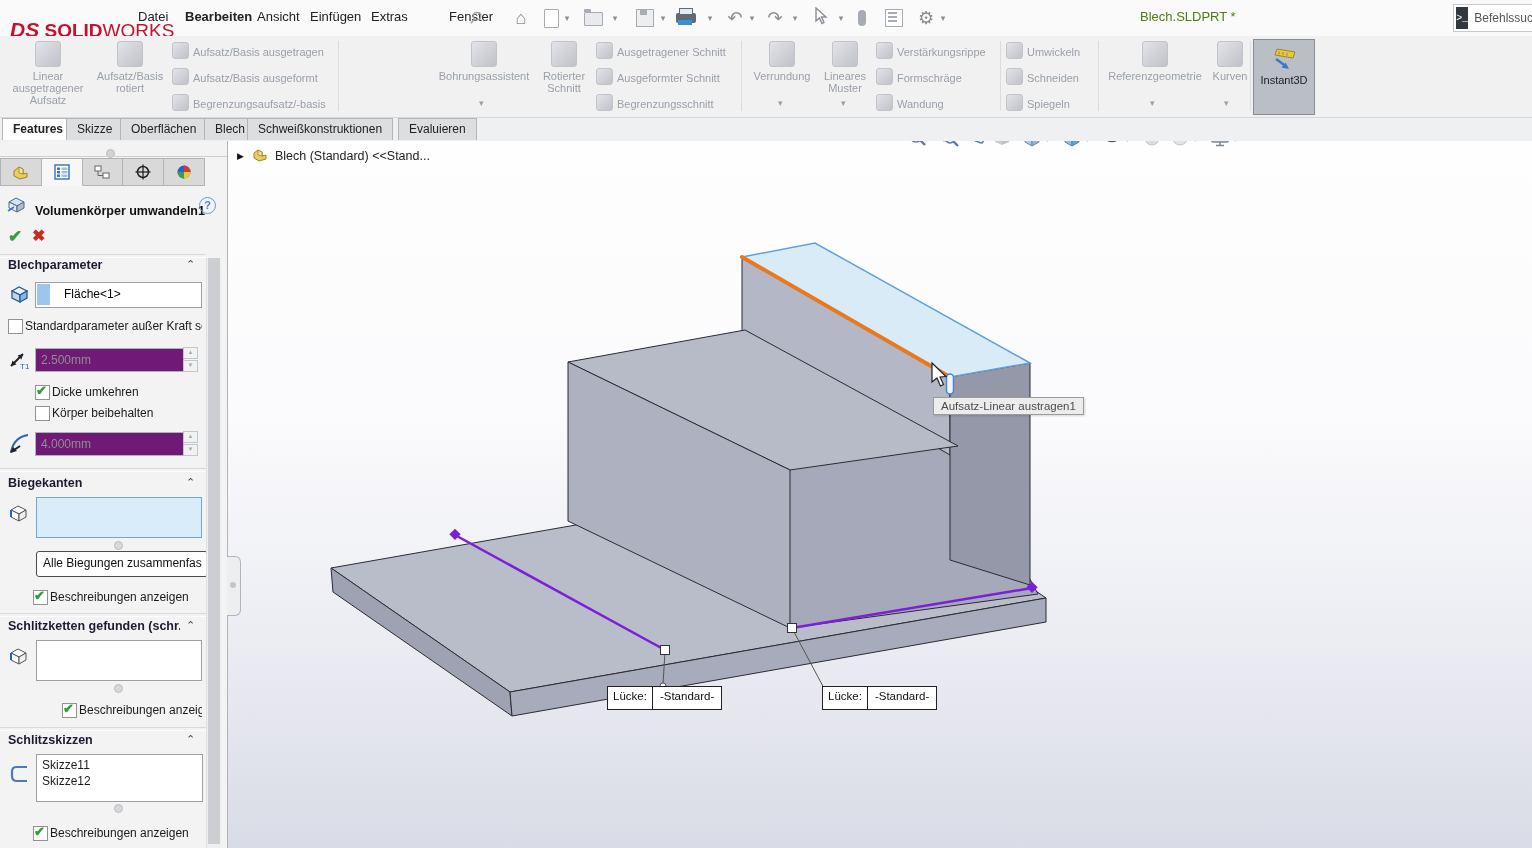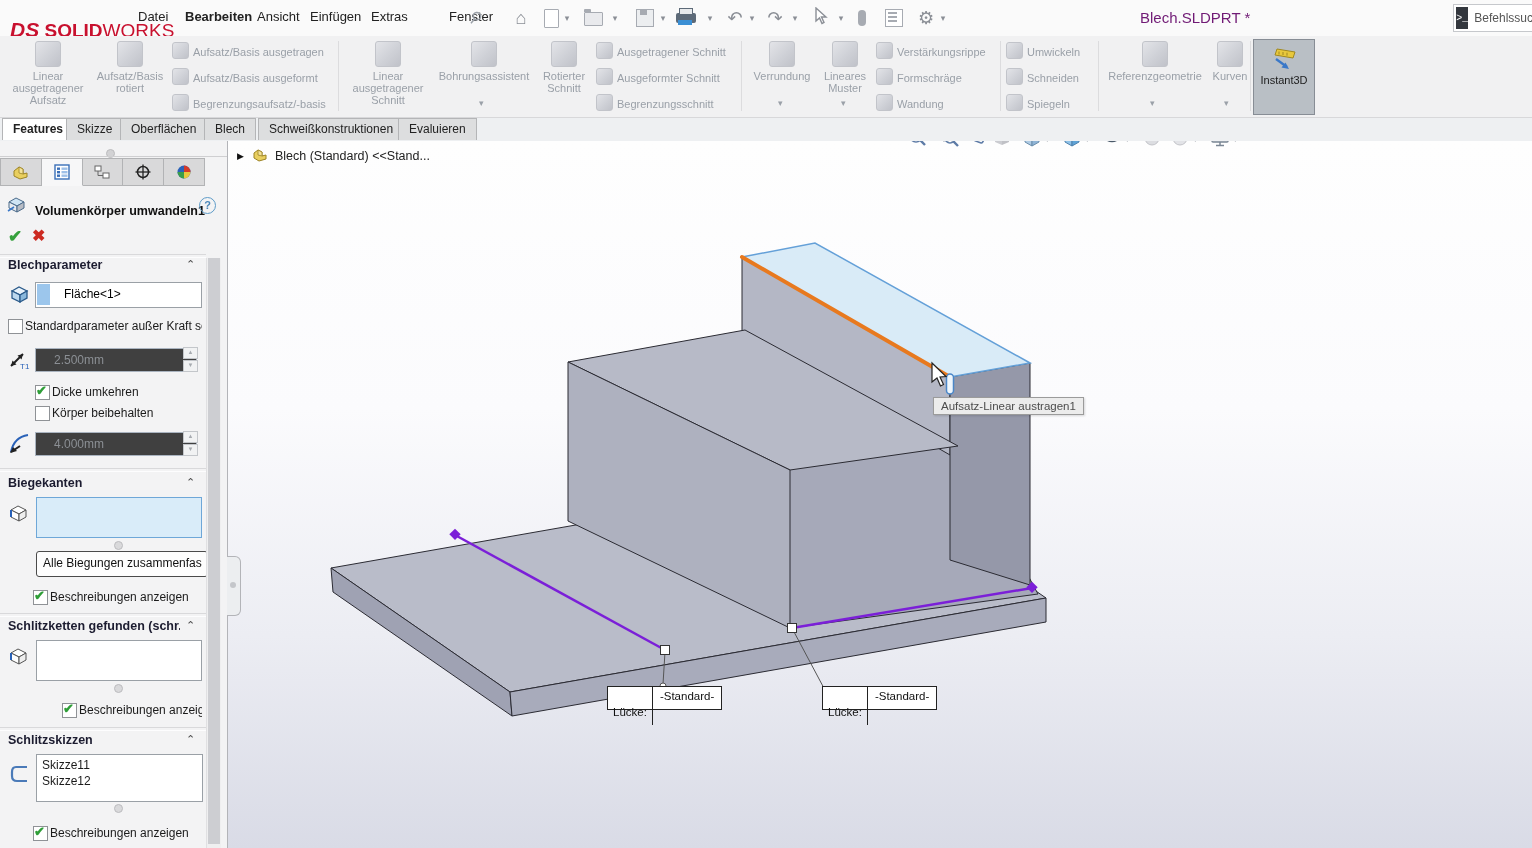--- a/index.html
+++ b/index.html
@@ -19,21 +19,21 @@
   .icon-folder{position:absolute;top:12px;width:17px;height:12px;background:#e9eaed;border:1.5px solid #a7abb2;border-radius:1px;}
   .icon-folder::before{content:"";position:absolute;left:-1px;top:-4px;width:7px;height:3px;background:#a7abb2;border-radius:1px 1px 0 0;}
   .icon-floppy{position:absolute;top:9px;width:16px;height:16px;background:#eceef0;border:1.5px solid #a7abb2;}
   .icon-floppy::before{content:"";position:absolute;left:3px;top:0;width:7px;height:5px;background:#a7abb2;}
   .icon-print{position:absolute;top:9px;width:20px;height:10px;background:#5d6a78;border-radius:2px;margin-top:4px;}
   .icon-print::before{content:"";position:absolute;left:3px;top:-5px;width:12px;height:5px;background:#e8eaec;border:1px solid #5d6a78;}
   .icon-print::after{content:"";position:absolute;left:2px;top:7px;width:14px;height:5px;background:#3b8fd4;}
   .icon-caps{position:absolute;top:10px;width:8px;height:16px;background:#a7abb2;border-radius:4px;}
   .icon-list{position:absolute;top:9px;width:16px;height:16px;border:1.5px solid #a7abb2;background:#fff;}
   .icon-list::before{content:"";position:absolute;left:2px;top:2px;width:9px;height:2px;background:#a7abb2;box-shadow:0 4px 0 #a7abb2,0 8px 0 #a7abb2;}
-  .doc-title{position:absolute;top:9px;font-size:15px;color:#701a75;}
+  .doc-title{position:absolute;top:9px;font-size:13px;color:#4d7c0f;}
   .searchbox{position:absolute;left:1453px;top:4px;width:79px;height:26px;background:#fff;border:1px solid #c6c8cc;display:flex;align-items:center;}
   .search-glyph{width:22px;height:22px;background:#33373e;color:#fff;font-size:10px;font-family:"Liberation Mono",monospace;display:flex;align-items:center;justify-content:center;margin:2px;}
   .search-text{font-size:12px;color:#555;margin-left:4px;white-space:nowrap;}
   .pin-icon{position:absolute;left:470px;top:8px;color:#9aa0a8;font-size:16px;transform:rotate(40deg);}
   
   .ribbon{position:absolute;left:0;top:36px;width:1532px;height:81px;background:#f1f1f2;border-bottom:1px solid #d8d8da;}
   .rb-sep{position:absolute;top:5px;width:1px;height:70px;background:#dcdcde;}
   .rb-big{position:absolute;top:4px;height:74px;text-align:center;font-size:11px;color:#9aa0a8;line-height:12px;cursor:default;}
   .rb-label{display:block;}
   .gicon{display:block;margin:1px auto 3px;width:24px;height:24px;border-radius:3px;
@@ -52,21 +52,21 @@
   .tab.active{background:#fff;font-weight:bold;border-color:#b4b5b7;}
   
   .viewport{position:absolute;left:227px;top:141px;width:1305px;height:707px;
             background:linear-gradient(180deg,#fefefe 0%,#fbfbfd 38%,#ecedf3 70%,#d9dbe6 100%);overflow:hidden;}
   .vp-svg{position:absolute;left:0;top:0;}
   .breadcrumb{position:absolute;left:10px;top:6px;display:flex;align-items:center;font-size:12.5px;color:#222;}
   .bc-arrow{color:#111;font-size:9px;margin-right:8px;}
   .tooltip{position:absolute;left:706px;top:256px;background:#ececec;border:1px solid #9b9b9b;color:#4c4c4c;
            font-size:11.5px;padding:2px 7px;white-space:nowrap;box-shadow:1px 1px 2px rgba(0,0,0,.15);}
   .callout{position:absolute;height:22px;background:#fff;border:1px solid #222;display:flex;align-items:stretch;font-size:11.5px;color:#111;}
-  .callout .c1{padding:19px 5px;border-right:1px solid #222;white-space:nowrap;}
+  .callout .c1{padding:3px 5px;border-right:1px solid #222;white-space:nowrap;}
   .callout .c2{padding:3px 7px;white-space:nowrap;}
   .headsup{position:absolute;left:672px;top:-14px;width:360px;height:26px;}
   .hu{position:absolute;top:0;width:22px;height:22px;}
   .hu-drop{position:absolute;top:7px;width:9px;color:#9aa0a8;font-size:9px;}
   .hu-drop::after{content:"▾";}
   
   .panel{position:absolute;left:0;top:141px;width:227px;height:707px;background:#f3f3f4;border-right:1px solid #b3b4b8;}
   .pm-topline{position:absolute;left:0;top:15px;width:227px;height:1px;background:#cfcfd1;}
   .pm-dot{position:absolute;left:106px;top:8px;width:7px;height:7px;border-radius:50%;background:#d2d2d4;border:1px solid #bcbcbe;}
   .pm-tabs{position:absolute;left:0;top:17px;width:205px;height:27px;display:flex;}
@@ -82,22 +82,22 @@
   .pm-ok::after{content:"✔";}
   .pm-cancel{position:absolute;left:32px;top:85px;color:#cc2a21;font-size:16px;font-weight:bold;}
   .pm-cancel::after{content:"✖";}
   .sec-div{position:absolute;left:0;width:206px;height:2px;border-top:1px solid #d9d9db;border-bottom:1px solid #fdfdfe;}
   .sec-head{position:absolute;left:8px;font-weight:bold;font-size:12.5px;color:#1c1c30;white-space:nowrap;width:172px;overflow:hidden;}
   .sec-chev{position:absolute;left:186px;width:14px;color:#4a4a4a;font-size:11px;}
   .sec-chev::after{content:"⌃";}
   .cb{position:absolute;width:13px;height:13px;background:#fff;border:1px solid #8f9296;}
   .cb.checked::after{content:"✔";position:absolute;left:0px;top:-3px;color:#2f9e38;font-size:13px;font-weight:bold;}
   .cb-label{position:absolute;font-size:12px;color:#1b1b1b;white-space:nowrap;overflow:hidden;}
-  .field{position:absolute;height:22px;background:#404040;border:1px solid #aab4c0;font-size:12px;color:#8b8f94;
-         line-height:22px;padding-left:18px;}
+  .field{position:absolute;height:22px;background:#701a75;border:1px solid #aab4c0;font-size:12px;color:#8b8f94;
+         line-height:22px;padding-left:5px;}
   .spin{position:absolute;width:14px;height:24px;}
   .spin div{width:13px;height:10px;background:#f1f2f3;border:1px solid #c3c6ca;margin-bottom:1px;color:#a7abb0;
             font-size:6px;text-align:center;line-height:9px;}
   .selbox{position:absolute;background:#fff;border:1px solid #9aa0a6;}
   .selbox.active{background:#d9ecf9;border:1px solid #6ea7d8;}
   .resize-dot{position:absolute;width:7px;height:7px;border-radius:50%;background:#d9d9db;border:1px solid #bcbcbf;}
   .pm-btn{position:absolute;left:36px;width:164px;height:24px;background:#fdfdfd;border:1px solid #4a4a4a;border-radius:3px;
           font-size:12px;color:#111;line-height:22px;padding-left:6px;white-space:nowrap;overflow:hidden;}
   .listbox{position:absolute;background:#fff;border:1px solid #9aa0a6;font-size:12px;color:#1b1b1b;padding:2px 0 0 5px;line-height:16px;}
   .scrollbar{position:absolute;left:206px;top:117px;width:14px;height:590px;background:#efeff0;border-left:1px solid #e0e0e2;}
@@ -170,24 +170,20 @@
       <span class="gicon s"></span><span>Aufsatz/Basis ausgetragen</span>
     </div>
     <div class="rb-small" style="left:172px;top:32px;">
       <span class="gicon s"></span><span>Aufsatz/Basis ausgeformt</span>
     </div>
     <div class="rb-small" style="left:172px;top:58px;">
       <span class="gicon s"></span><span>Begrenzungsaufsatz/-basis</span>
     </div>
     <div class="rb-sep" style="left:338px;"></div>
 
-    <div class="rb-big" style="left:344px;width:88px;">
-      <span class="gicon"></span>
-      <span class="rb-label">Linear ausgetragener Schnitt</span>
-    </div>
     <div class="rb-big" style="left:434px;width:100px;">
       <span class="gicon"></span>
       <span class="rb-label">Bohrungsassistent</span>
     </div>
     <div class="rb-drop" style="left:479px;top:62px;"></div>
     <div class="rb-big" style="left:536px;width:56px;">
       <span class="gicon"></span>
       <span class="rb-label">Rotierter Schnitt</span>
     </div>
     <div class="rb-small" style="left:596px;top:6px;">
@@ -258,21 +254,21 @@
       </span>
       <span>Instant3D</span>
     </div>
   </div>
 
   <div class="tabstrip">
     <div class="tab active" style="left:2px;">Features</div>
     <div class="tab" style="left:66px;">Skizze</div>
     <div class="tab" style="left:120px;">Oberflächen</div>
     <div class="tab" style="left:204px;">Blech</div>
-    <div class="tab" style="left:258px;text-align:right;">Schweißkonstruktionen</div>
+    <div class="tab" style="left:247px;text-align:right;">Schweißkonstruktionen</div>
     <div class="tab" style="left:398px;">Evaluieren</div>
   </div>
 
   <div class="viewport">
 
     <div class="headsup">
       <div class="hu" style="left:8px;">
         <svg width="22" height="22" viewBox="0 0 22 22">
             <circle cx="9" cy="9" r="6" fill="none" stroke="#5d7fa6" stroke-width="1.6" style="stroke:#5d7ba6"></circle>
             <line x1="13.5" y1="13.5" x2="18" y2="18" stroke="#5d7ba6" stroke-width="2.4"></line>

